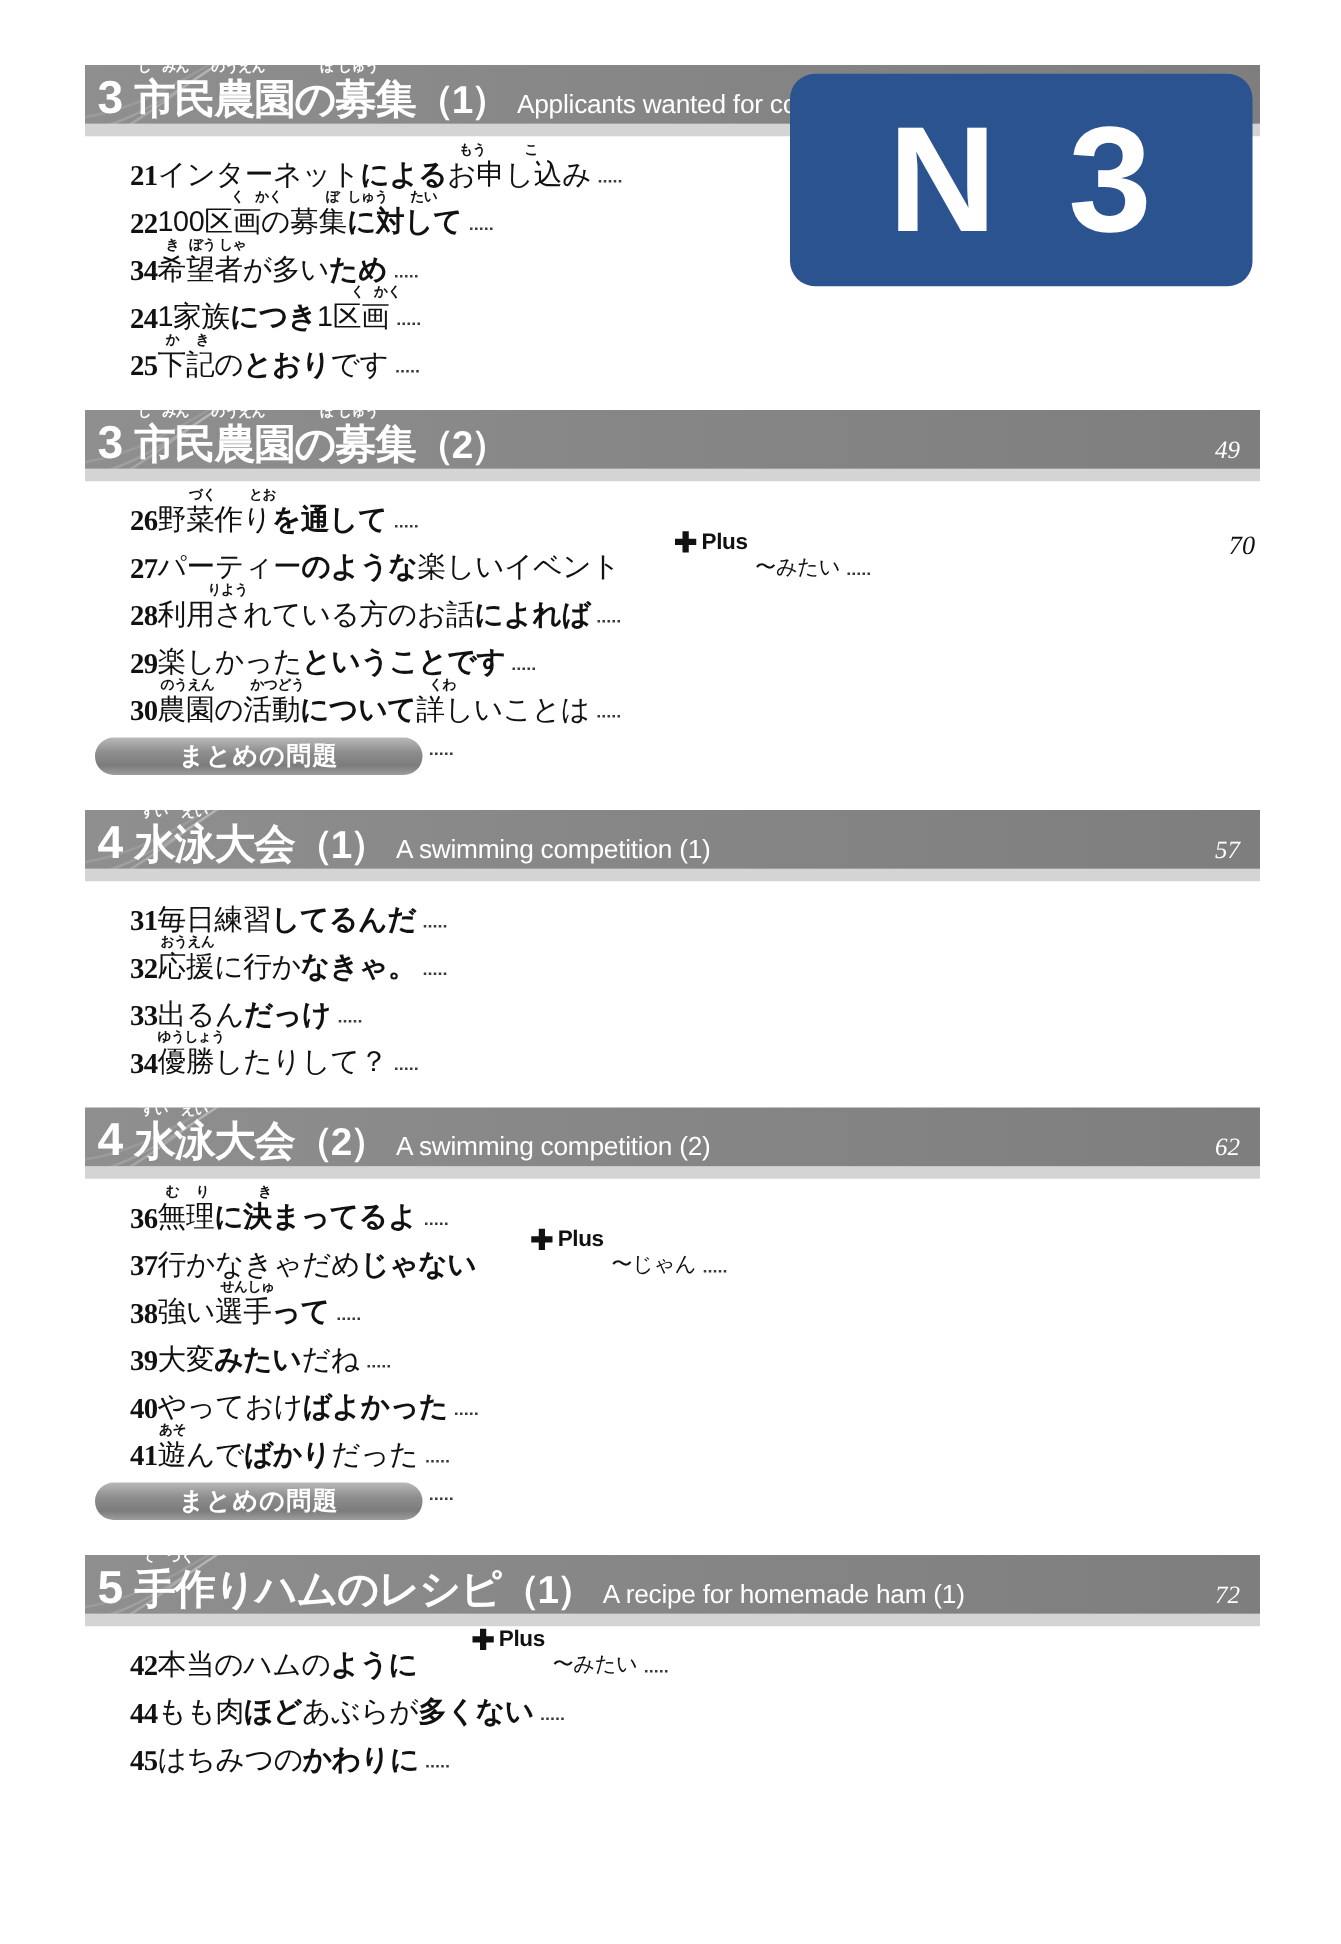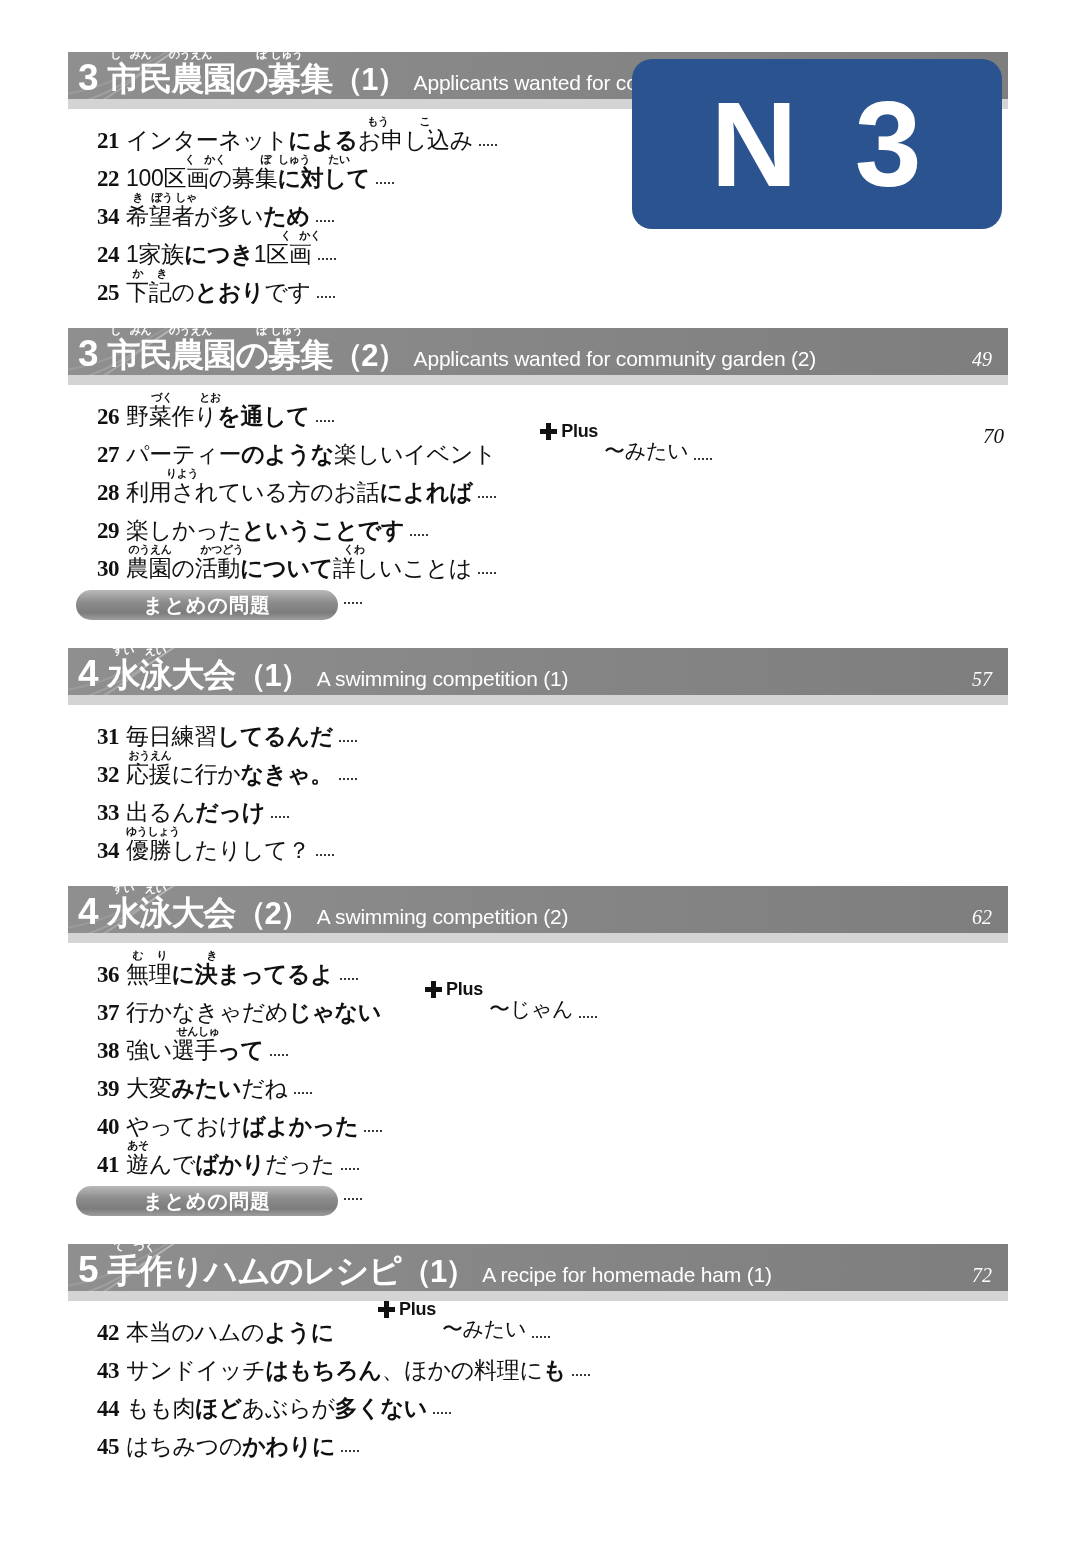--- a/index.html
+++ b/index.html
@@ -132,21 +132,21 @@
     margin-bottom: 2px;
     height: 36px;
   }
   .entry .num {
     font-family: "Liberation Serif", "DejaVu Serif", serif;
     font-weight: bold;
     font-size: 23px;
     color: #111111;
     line-height: 1;
     min-width: 36px;
-    text-align: center;
+    text-align: right;
     letter-spacing: -0.5px;
     padding-bottom: 2px;
   }
   .entry .title-wrap {
     position: relative;
     display: inline-block;
     white-space: nowrap;
     padding-bottom: 2px;
   }
   .entry .title {
@@ -185,21 +185,21 @@
   .plus-icon::before { left: 6px; top: 0; width: 5px; height: 17px; }
   .plus-icon::after  { left: 0; top: 6px; width: 17px; height: 5px; }
   .plus-label {
     font-size: 18px;
     font-weight: bold;
     color: #111111;
     letter-spacing: -0.3px;
     margin-right: 6px;
   }
   .plus-text {
-    font-size: 21px;
+    font-size: 17px;
     color: #111111;
     letter-spacing: -0.3px;
     margin-top: 40px;
   }
 
   .leader {
     flex: 1;
     border-bottom: 2px dotted #3a3a3a;
     margin: 0 5px 8px 6px;
     min-width: 18px;
@@ -370,21 +370,20 @@
           <div class="sec-head-inner">
             <span class="sec-num">3</span>
             <span class="sec-jp-wrap"><span class="ruby-row" style="left:0px">
                 <span style="width:16px">し</span>
                 <span style="width:34px">みん</span>
                 <span style="width:66px">のうえん</span>
                 <span style="width:30px"></span>
                 <span style="width:16px">ぼ</span>
                 <span style="width:34px">しゅう</span>
               </span><span class="sec-jp">市民農園の募集</span><span class="sec-paren">（2）</span></span>
-            <span class="sec-en">Applicants wanted for community garden (2)</span>
             <span class="sec-page">49</span>
           </div>
         </div>
         <div class="sec-rule"></div>
         <div class="entries">
           <div class="entry">
             <span class="num">26</span>
             <span class="title-wrap"><span class="ruby-row" style="left:0px">
                 <span style="width:24px"></span>
                 <span style="width:24px">づく</span>
@@ -596,26 +595,20 @@
             <span class="title-wrap"><span class="title">本当のハムの<b>ように</b></span></span>
             <span class="plus-tag">
               <span class="plus-icon"></span>
               <span class="plus-label">Plus</span>
               <span class="plus-text">〜みたい</span>
             </span>
             <span class="leader"></span>
             <span class="page">72</span>
           </div>
           <div class="entry">
-            <span class="num">43</span>
-            <span class="title-wrap"><span class="title">サンドイッチ<b>はもちろん</b>、ほかの料理に<b>も</b></span></span>
-            <span class="leader"></span>
-            <span class="page">74</span>
-          </div>
-          <div class="entry">
             <span class="num">44</span>
             <span class="title-wrap"><span class="title">もも肉<b>ほど</b>あぶらが<b>多くない</b></span></span>
             <span class="leader"></span>
             <span class="page">74</span>
           </div>
           <div class="entry">
             <span class="num">45</span>
             <span class="title-wrap"><span class="title">はちみつの<b>かわりに</b></span></span>
             <span class="leader"></span>
             <span class="page">75</span>

